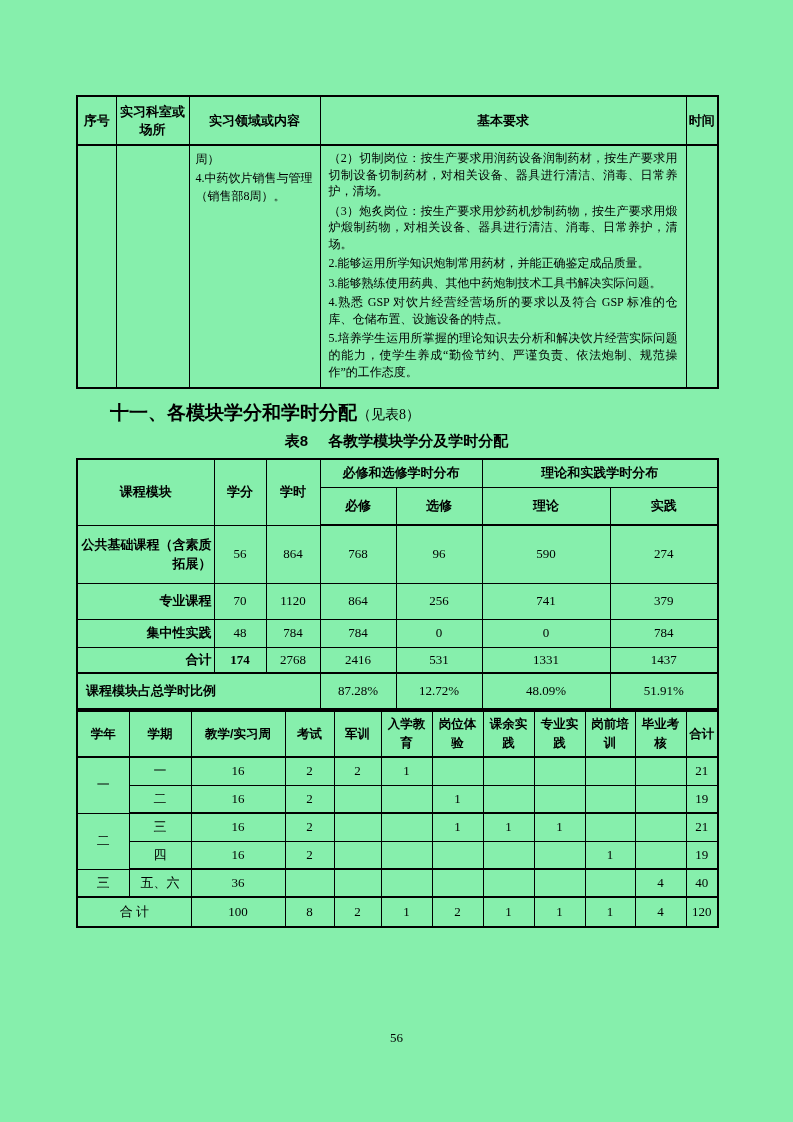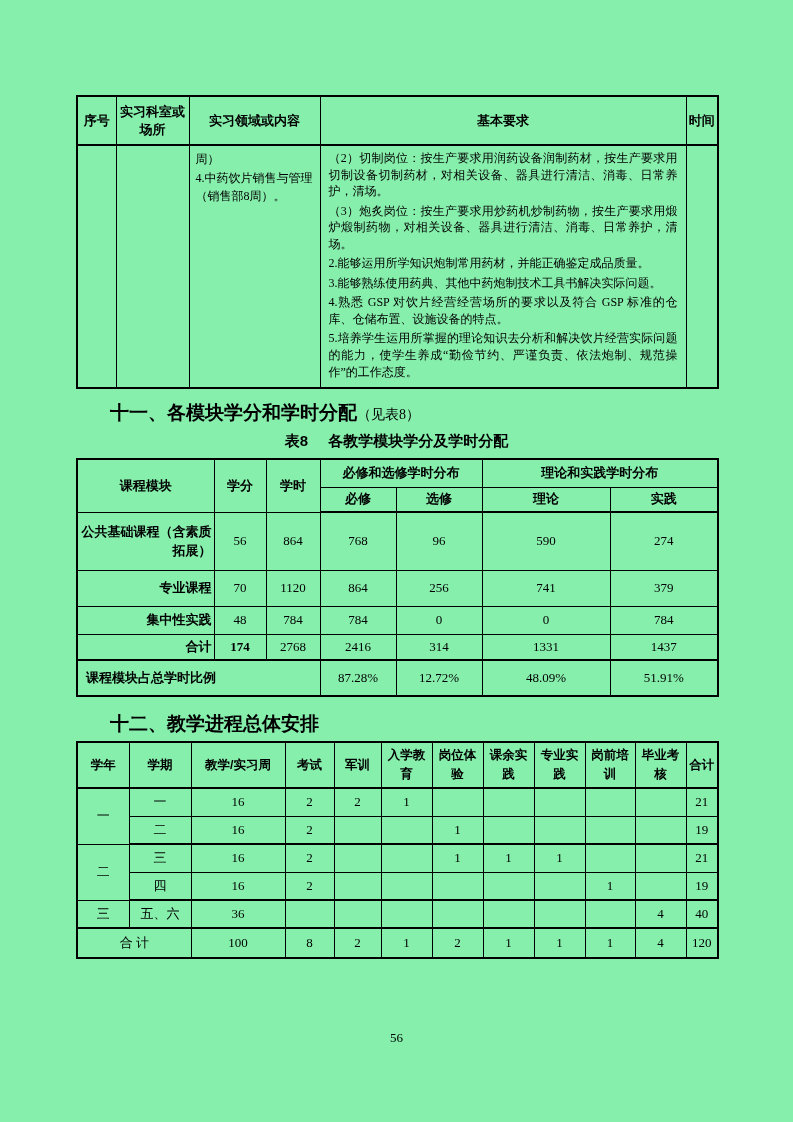--- a/index.html
+++ b/index.html
@@ -36,21 +36,21 @@
   }
   .tbl-caption {
     text-align:center; font-size:15px; font-weight:700; margin:6px 0 7px;
     font-family:"Liberation Sans","DejaVu Sans",sans-serif;
   }
   .tbl-caption .cap-label { margin-right:20px; }
 
   
   .t8 th { font-size:13px; padding:2px; }
   .t8 .h1 th { height:28px; }
-  .t8 .h2 th { height:25px; border-bottom-width:2px; }
+  .t8 .h2 th { height:38px; border-bottom-width:2px; }
   .t8 td { font-size:13px; text-align:center; padding:2px; }
   .t8 .row-label { font-family:"Liberation Sans","DejaVu Sans",sans-serif; font-weight:700; line-height:1.5;text-align:right; }
   .t8 .r0 td { height:58px; }
   .t8 .r1 td { height:36px; }
   .t8 .r2 td { height:28px; }
   .t8 .r3 td { height:26px; }
   .t8 .ratio td { height:36px; border-top-width:2px; }
   .t8 .ratio .row-label { text-align:left; padding-left:8px; }
   .t8 .bold { font-weight:700; }
 
@@ -168,37 +168,34 @@
           <td>784</td>
           <td>0</td>
           <td>0</td>
           <td>784</td>
         </tr>
         <tr class="r3">
           <td class="row-label">合计</td>
           <td class="bold">174</td>
           <td>2768</td>
           <td>2416</td>
-          <td>314</td>
+          <td>531</td>
           <td>1331</td>
           <td>1437</td>
         </tr>
         <tr class="ratio">
           <td colspan="3" class="row-label">课程模块占总学时比例</td>
           <td>87.28%</td>
           <td>12.72%</td>
           <td>48.09%</td>
           <td>51.91%</td>
         </tr>
       </tbody>
     </table>
 
-    <div class="sec-heading" style="margin-top:14px">
-      <span>十二、教学进程总体安排</span>
-    </div>
 
 
     <table class="t9">
       <colgroup>
         <col style="width:52px">
           <col style="width:62px">
           <col style="width:94px">
           <col style="width:49px">
         <col style="width:47px">
           <col style="width:51px">

